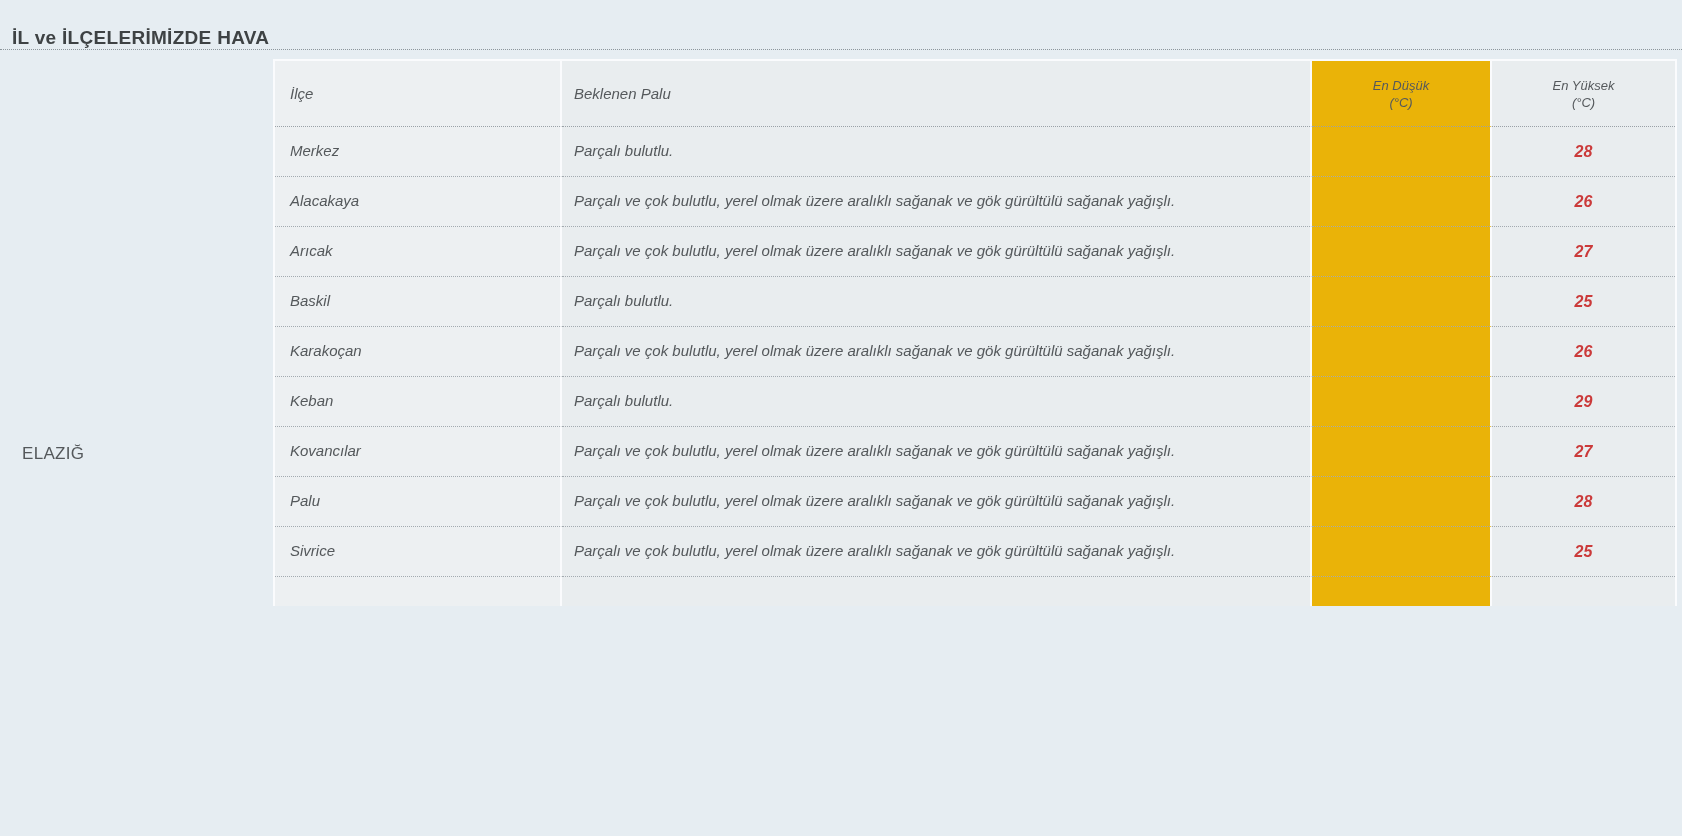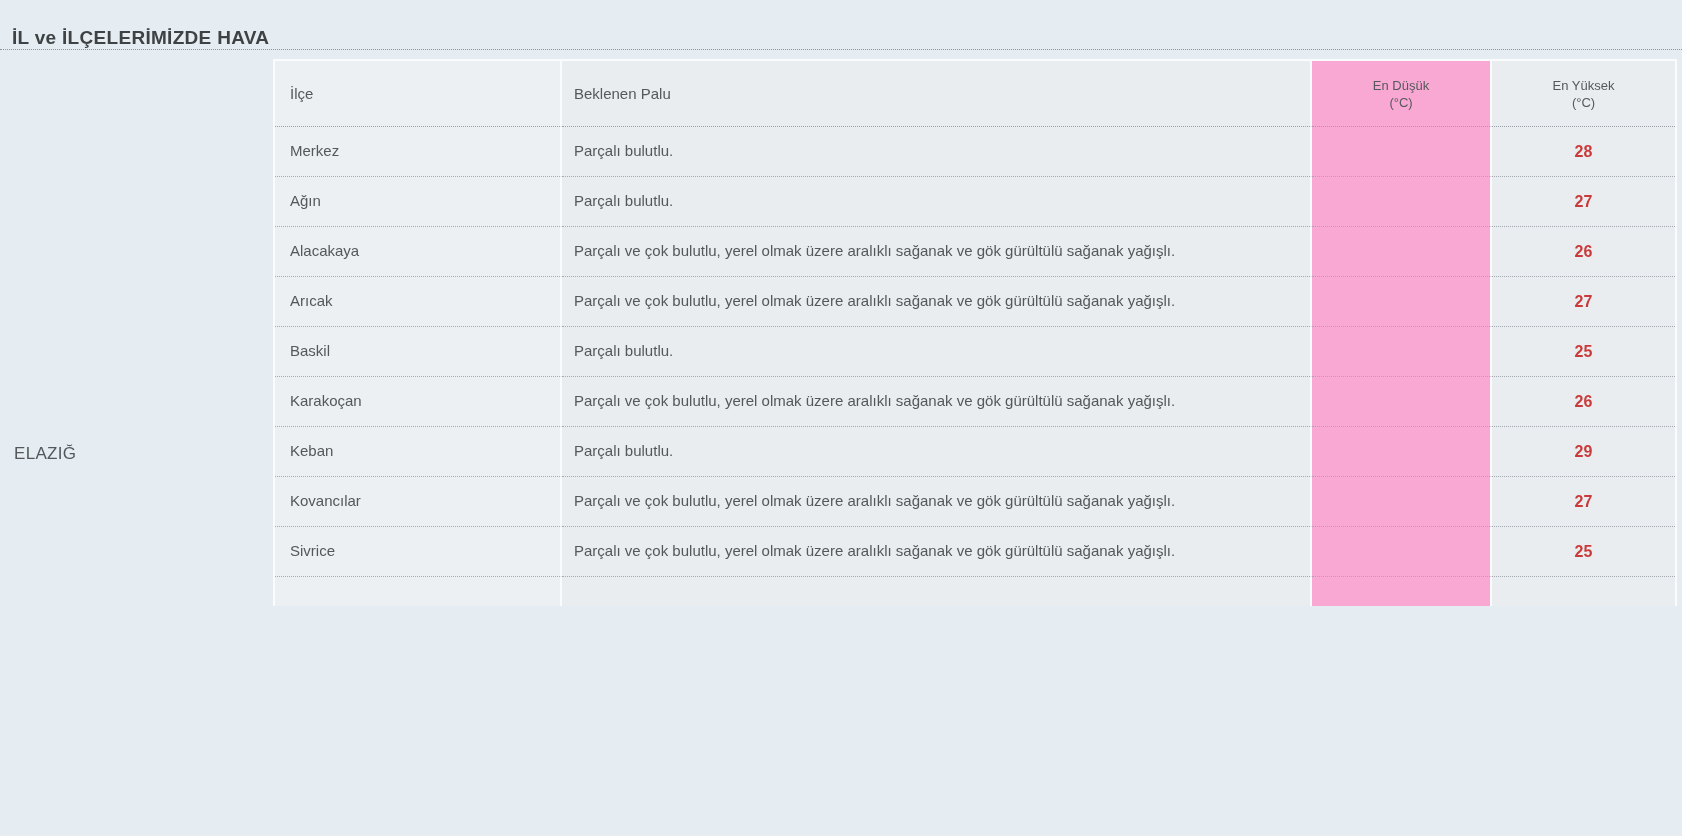--- a/index.html
+++ b/index.html
@@ -32,45 +32,46 @@
     align-items: flex-start;
     height: 785px;
   }
   .gutter {
     flex: none;
     width: 273px;
     height: 100%;
     box-sizing: border-box;
     display: flex;
     align-items: center;
-    padding-left: 14px;
+    padding-left: 22px;
   }
   .province-label {
     font-size: 17px;
     color: #54585b;
     padding-top: 22px;
     letter-spacing: 0.3px;
   }
   .table-wrap {
     flex: none;
     margin-top: 9px;
     border: 2px solid #fafbfd;
     border-bottom: none;
     background: #eaeef0;
+    font-style: italic;
   }
   table.forecast {
     border-collapse: separate;
     border-spacing: 0;
     table-layout: fixed;
     width: 1400px;
   }
   th, td { box-sizing: border-box; }
   .c1 { background: #edf0f2; }
   .c2 { background: #e9edef; }
-  .c3 { background: #f9a8d4; }
+  .c3 { background: #eab308; }
   .c4 { background: #e9edef; }
   th {
     height: 66px;
     vertical-align: middle;
     font-weight: normal;
     color: #55595c;
     border-bottom: 1px dotted #9aa1a7;
   }
   th.c1, th.c2 {
     font-size: 15px;
@@ -150,74 +151,74 @@
         <tbody id="table-body">
             <tr>
     <td class="c1">Merkez</td>
     <td class="c2">
       <span class="weather-text">Parçalı bulutlu.</span>
     </td>
     <td class="c3"></td>
     <td class="c4 max" style="color: rgb(203, 58, 58);">28</td>
   </tr>
             <tr>
-    <td class="c1">Ağın</td>
+    <td class="c1">Alacakaya</td>
+    <td class="c2">
+      <span class="weather-text">Parçalı ve çok bulutlu, yerel olmak üzere aralıklı sağanak ve gök gürültülü sağanak yağışlı.</span>
+    </td>
+    <td class="c3"></td>
+    <td class="c4 max" style="color: rgb(203, 58, 58);">26</td>
+  </tr>
+            <tr>
+    <td class="c1">Arıcak</td>
+    <td class="c2">
+      <span class="weather-text">Parçalı ve çok bulutlu, yerel olmak üzere aralıklı sağanak ve gök gürültülü sağanak yağışlı.</span>
+    </td>
+    <td class="c3"></td>
+    <td class="c4 max" style="color: rgb(203, 58, 58);">27</td>
+  </tr>
+            <tr>
+    <td class="c1">Baskil</td>
     <td class="c2">
       <span class="weather-text">Parçalı bulutlu.</span>
     </td>
     <td class="c3"></td>
+    <td class="c4 max" style="color: rgb(203, 58, 58);">25</td>
+  </tr>
+            <tr>
+    <td class="c1">Karakoçan</td>
+    <td class="c2">
+      <span class="weather-text">Parçalı ve çok bulutlu, yerel olmak üzere aralıklı sağanak ve gök gürültülü sağanak yağışlı.</span>
+    </td>
+    <td class="c3"></td>
+    <td class="c4 max" style="color: rgb(203, 58, 58);">26</td>
+  </tr>
+            <tr>
+    <td class="c1">Keban</td>
+    <td class="c2">
+      <span class="weather-text">Parçalı bulutlu.</span>
+    </td>
+    <td class="c3"></td>
+    <td class="c4 max" style="color: rgb(203, 58, 58);">29</td>
+  </tr>
+            <tr>
+    <td class="c1">Kovancılar</td>
+    <td class="c2">
+      <span class="weather-text">Parçalı ve çok bulutlu, yerel olmak üzere aralıklı sağanak ve gök gürültülü sağanak yağışlı.</span>
+    </td>
+    <td class="c3"></td>
     <td class="c4 max" style="color: rgb(203, 58, 58);">27</td>
   </tr>
             <tr>
-    <td class="c1">Alacakaya</td>
-    <td class="c2">
-      <span class="weather-text">Parçalı ve çok bulutlu, yerel olmak üzere aralıklı sağanak ve gök gürültülü sağanak yağışlı.</span>
-    </td>
-    <td class="c3"></td>
-    <td class="c4 max" style="color: rgb(203, 58, 58);">26</td>
-  </tr>
-            <tr>
-    <td class="c1">Arıcak</td>
-    <td class="c2">
-      <span class="weather-text">Parçalı ve çok bulutlu, yerel olmak üzere aralıklı sağanak ve gök gürültülü sağanak yağışlı.</span>
-    </td>
-    <td class="c3"></td>
-    <td class="c4 max" style="color: rgb(203, 58, 58);">27</td>
-  </tr>
-            <tr>
-    <td class="c1">Baskil</td>
-    <td class="c2">
-      <span class="weather-text">Parçalı bulutlu.</span>
-    </td>
-    <td class="c3"></td>
-    <td class="c4 max" style="color: rgb(203, 58, 58);">25</td>
-  </tr>
-            <tr>
-    <td class="c1">Karakoçan</td>
-    <td class="c2">
-      <span class="weather-text">Parçalı ve çok bulutlu, yerel olmak üzere aralıklı sağanak ve gök gürültülü sağanak yağışlı.</span>
-    </td>
-    <td class="c3"></td>
-    <td class="c4 max" style="color: rgb(203, 58, 58);">26</td>
-  </tr>
-            <tr>
-    <td class="c1">Keban</td>
-    <td class="c2">
-      <span class="weather-text">Parçalı bulutlu.</span>
-    </td>
-    <td class="c3"></td>
-    <td class="c4 max" style="color: rgb(203, 58, 58);">29</td>
-  </tr>
-            <tr>
-    <td class="c1">Kovancılar</td>
-    <td class="c2">
-      <span class="weather-text">Parçalı ve çok bulutlu, yerel olmak üzere aralıklı sağanak ve gök gürültülü sağanak yağışlı.</span>
-    </td>
-    <td class="c3"></td>
-    <td class="c4 max" style="color: rgb(203, 58, 58);">27</td>
+    <td class="c1">Palu</td>
+    <td class="c2">
+      <span class="weather-text">Parçalı ve çok bulutlu, yerel olmak üzere aralıklı sağanak ve gök gürültülü sağanak yağışlı.</span>
+    </td>
+    <td class="c3"></td>
+    <td class="c4 max" style="color: rgb(203, 58, 58);">28</td>
   </tr>
             <tr>
     <td class="c1">Sivrice</td>
     <td class="c2">
       <span class="weather-text">Parçalı ve çok bulutlu, yerel olmak üzere aralıklı sağanak ve gök gürültülü sağanak yağışlı.</span>
     </td>
     <td class="c3"></td>
     <td class="c4 max" style="color: rgb(203, 58, 58);">25</td>
   </tr>
           </tbody>

